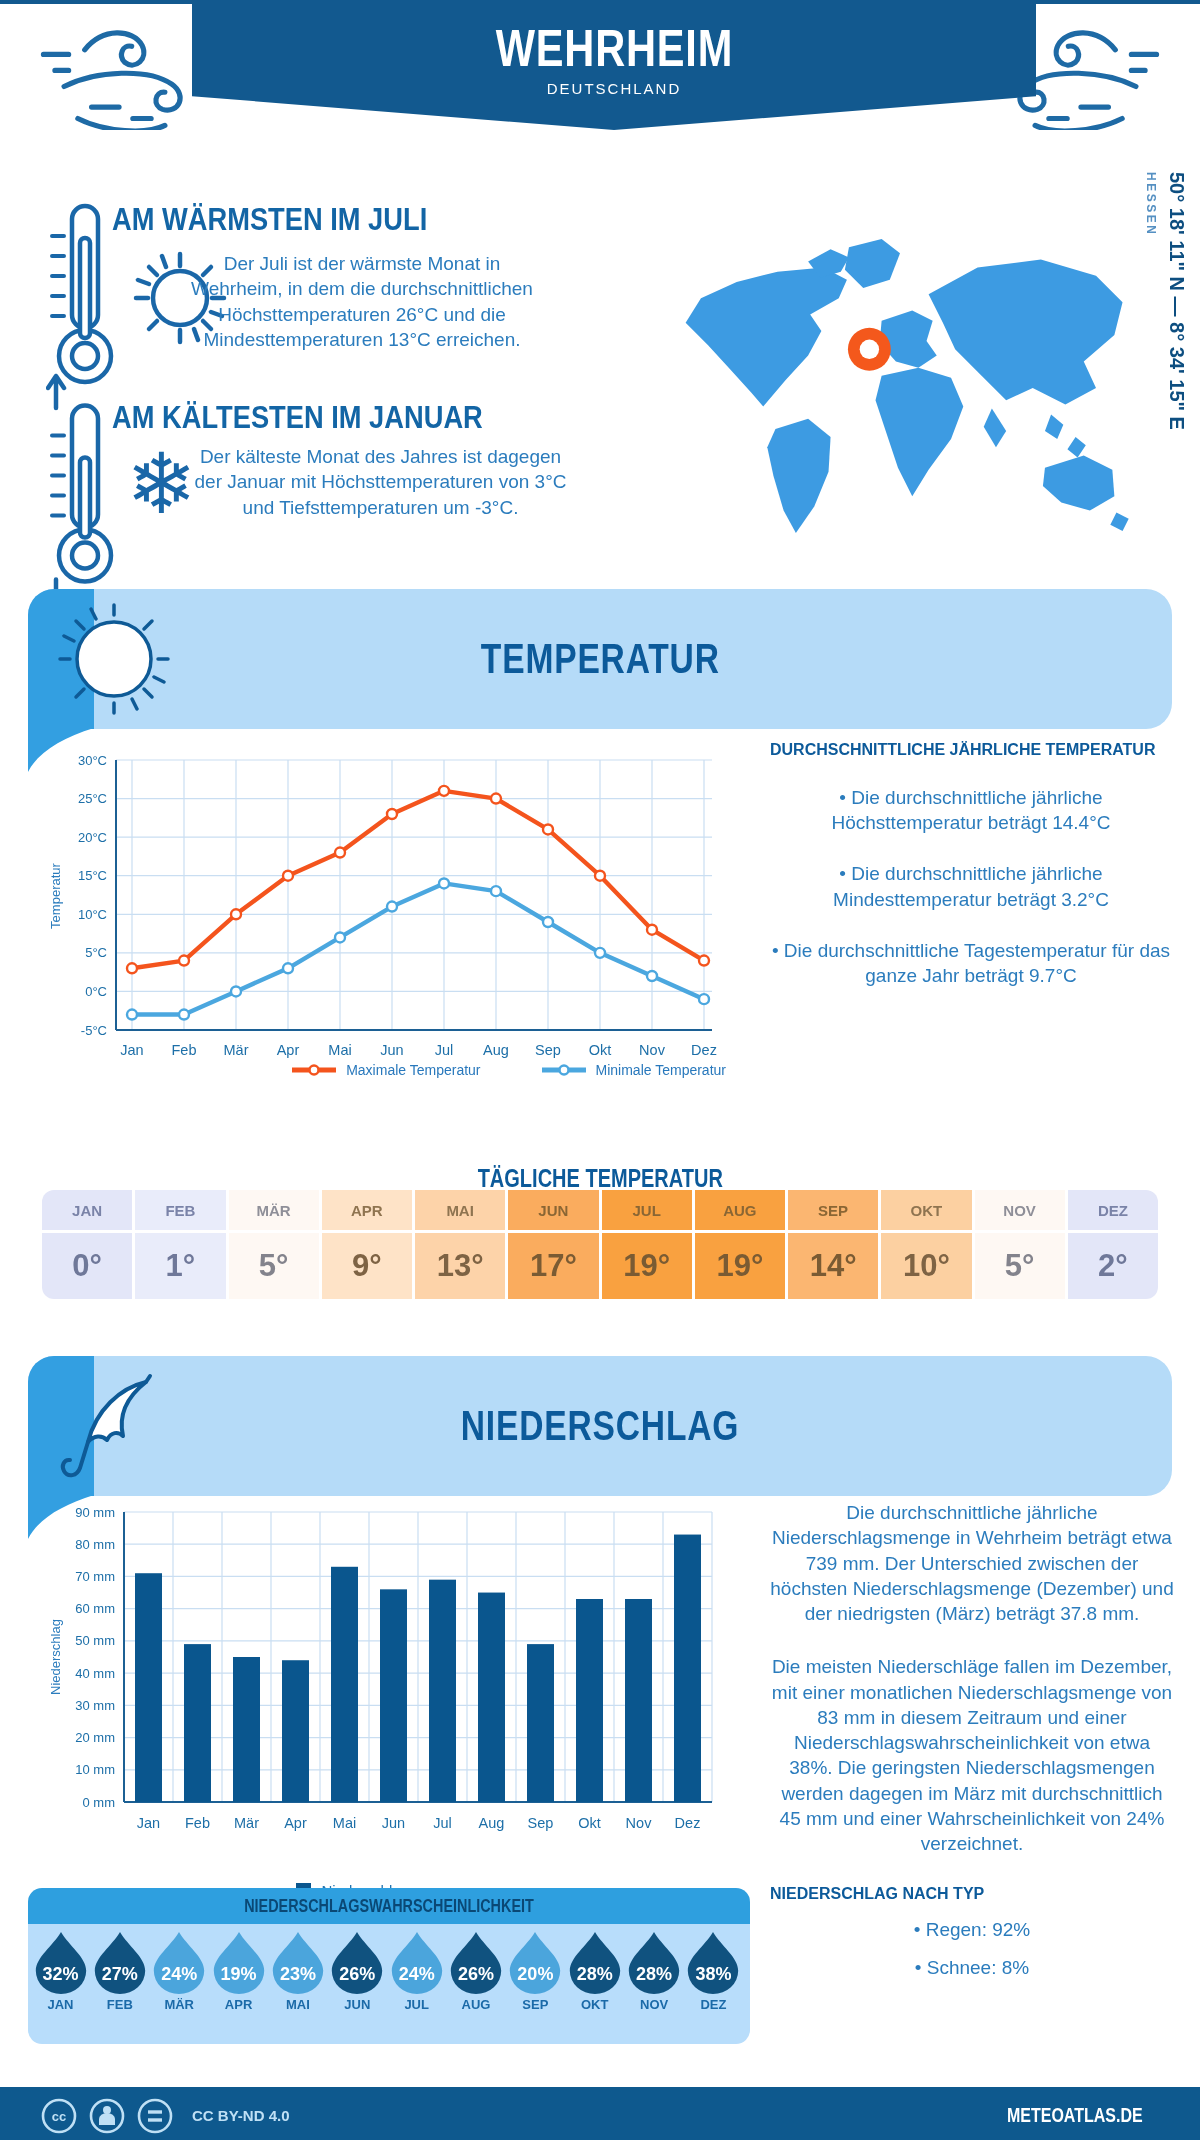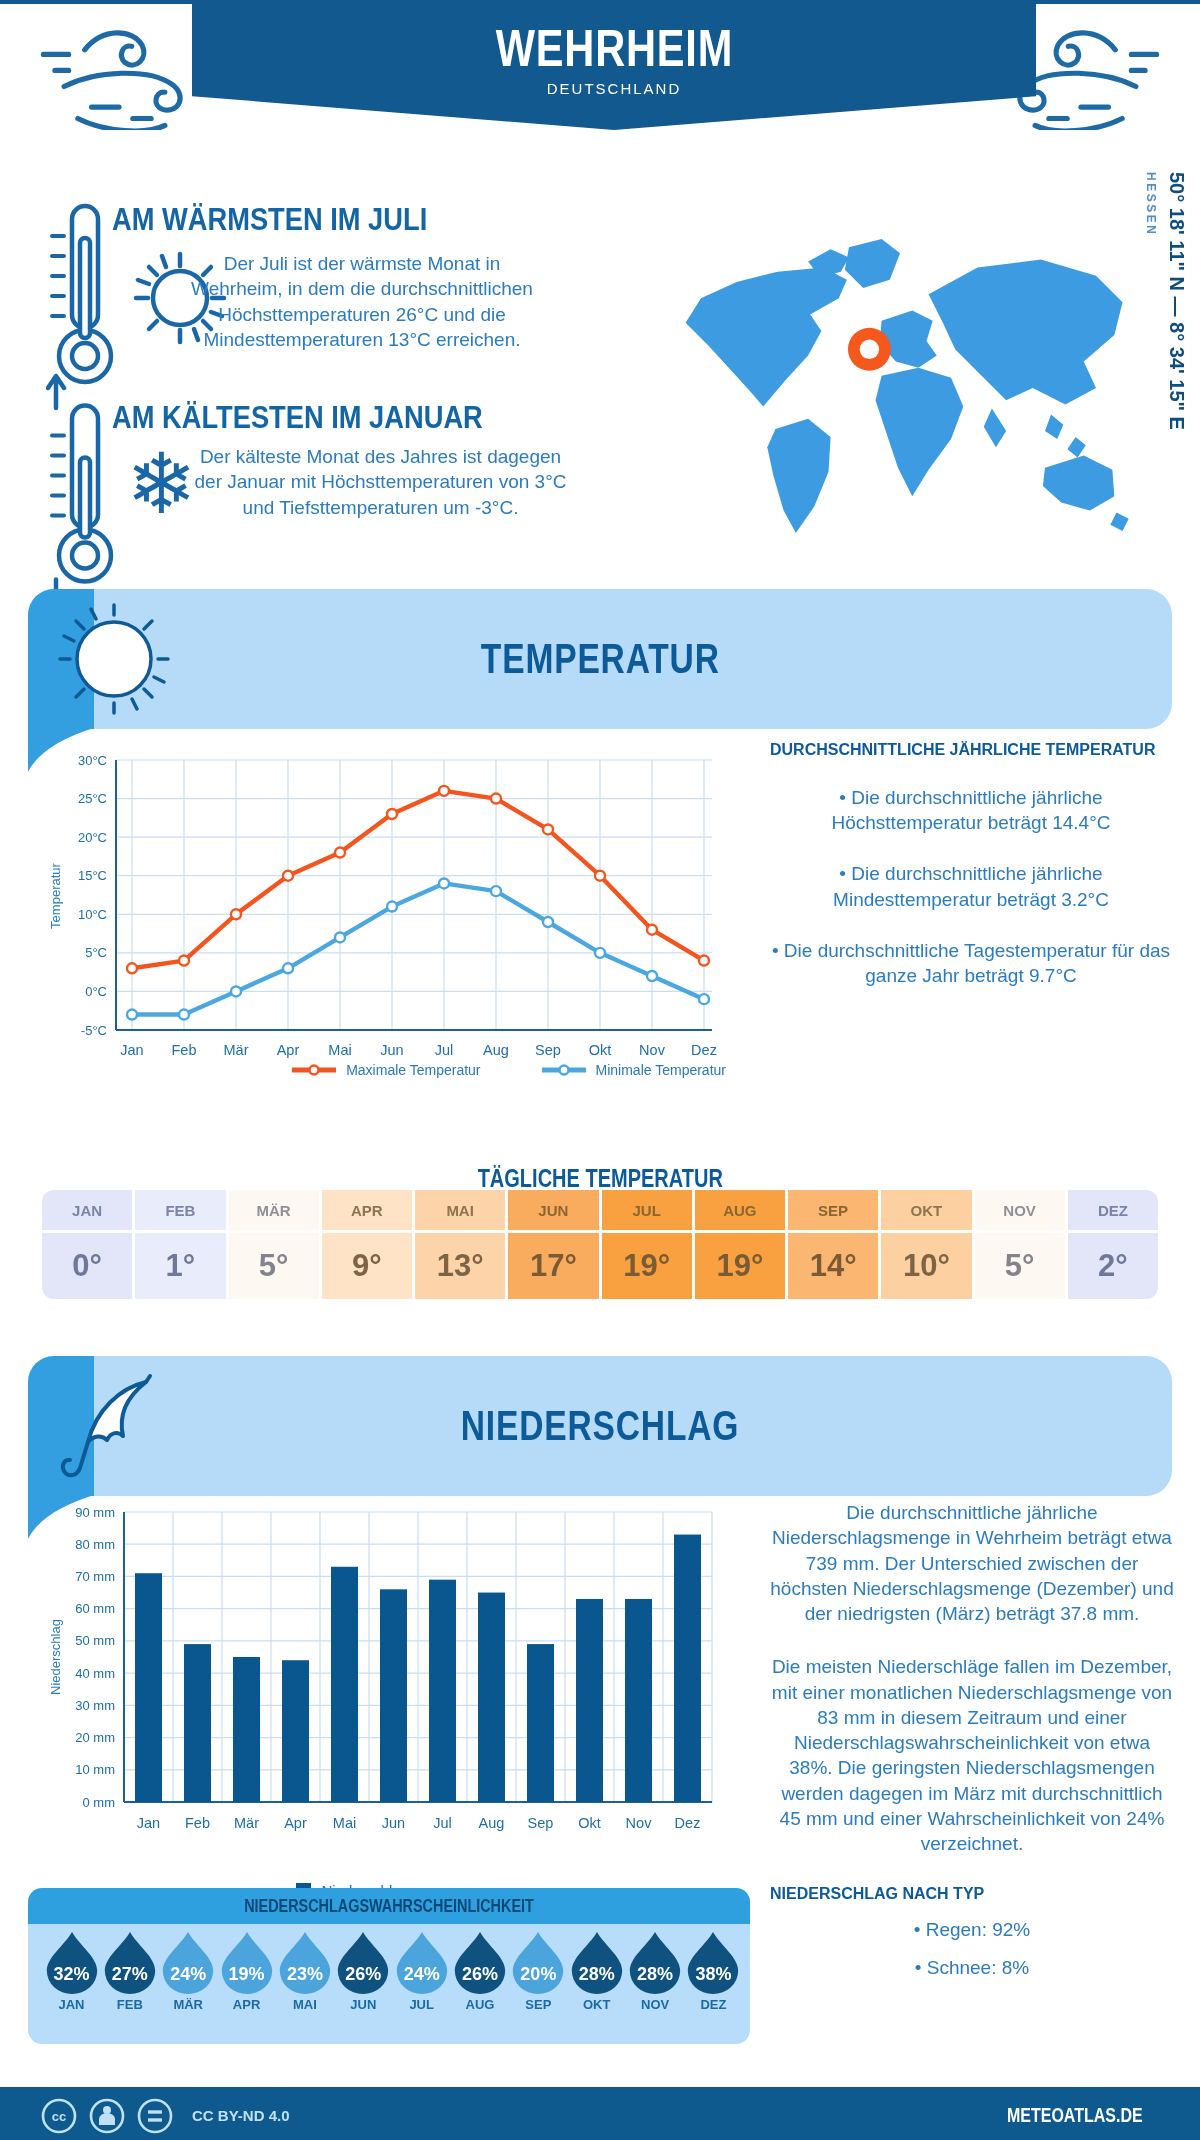--- a/index.html
+++ b/index.html
@@ -53,21 +53,21 @@
   .daily > div:nth-child(24){border-bottom-right-radius:12px}
   .tone-cold.dt-cell{color:#7A83A8}.tone-cold.dt-val{color:#6F7899}
   .tone-neutral.dt-cell{color:#8F8F98}.tone-neutral.dt-val{color:#83838C}
   .tone-warm.dt-cell{color:#8F7450}.tone-warm.dt-val{color:#7E6344}
   .tone-hot.dt-cell{color:#8A6634}.tone-hot.dt-val{color:#7A5B33}
 
   
   .prob{position:absolute;left:28px;top:1884px;width:722px;height:156px;border-radius:14px;overflow:hidden;}
   .prob .ptitle{height:36px;background:#2E9FDF;display:flex;align-items:center;justify-content:center;
                 font-size:18px;font-weight:bold;color:#0A4875;}
-  .prob .pbody{height:120px;background:#B8DDFB;display:flex;justify-content:space-between;padding:8px 8px 0 15px;box-sizing:border-box;}
+  .prob .pbody{height:120px;background:#B8DDFB;display:flex;justify-content:space-between;padding:8px 8px 0 4px;box-sizing:border-box;}
   .drop-cell{width:57px;text-align:center;}
   .drop-wrap{position:relative;width:52px;height:62px;margin:0 auto;}
   .drop-wrap .pct{position:absolute;left:0;right:0;top:32px;font-size:18px;font-weight:bold;color:#fff;}
   .drop-cell .ml{margin-top:3px;font-size:13px;font-weight:bold;color:#1B6AA8;}
 
   
   .footer{position:absolute;left:0;top:2083px;width:1200px;height:57px;background:#0E598E;
           display:flex;align-items:center;justify-content:space-between;padding:0 40px;box-sizing:border-box;}
   .footer .lic{display:flex;align-items:center;gap:10px;}
   .footer .lic-text{font-size:15px;font-weight:bold;color:#BFE0F5;margin-left:8px;}

